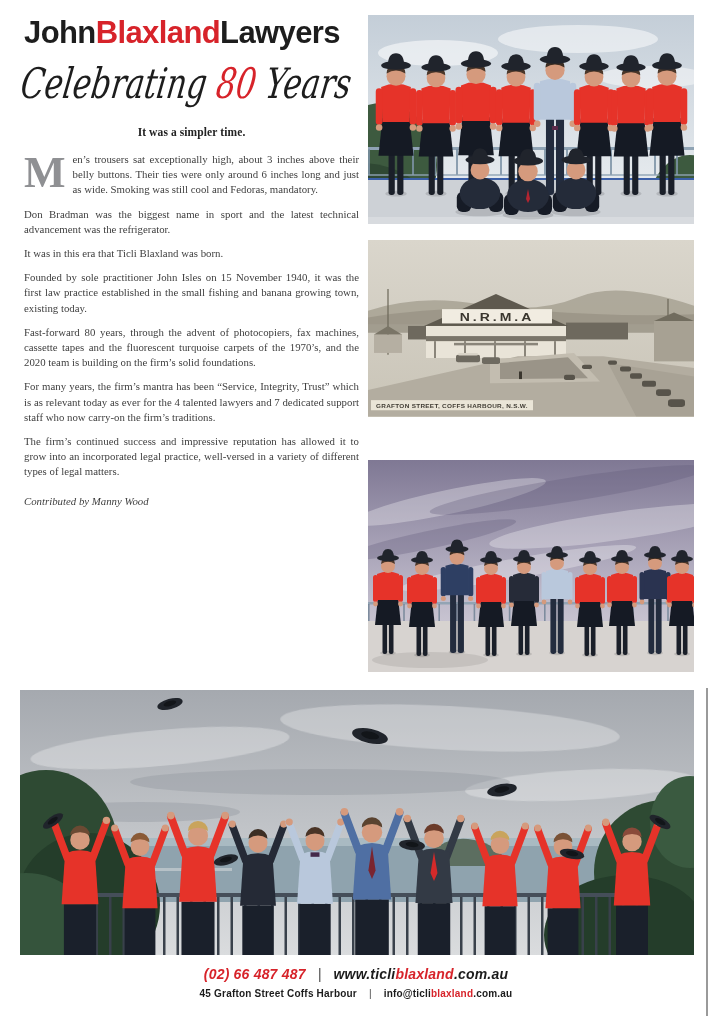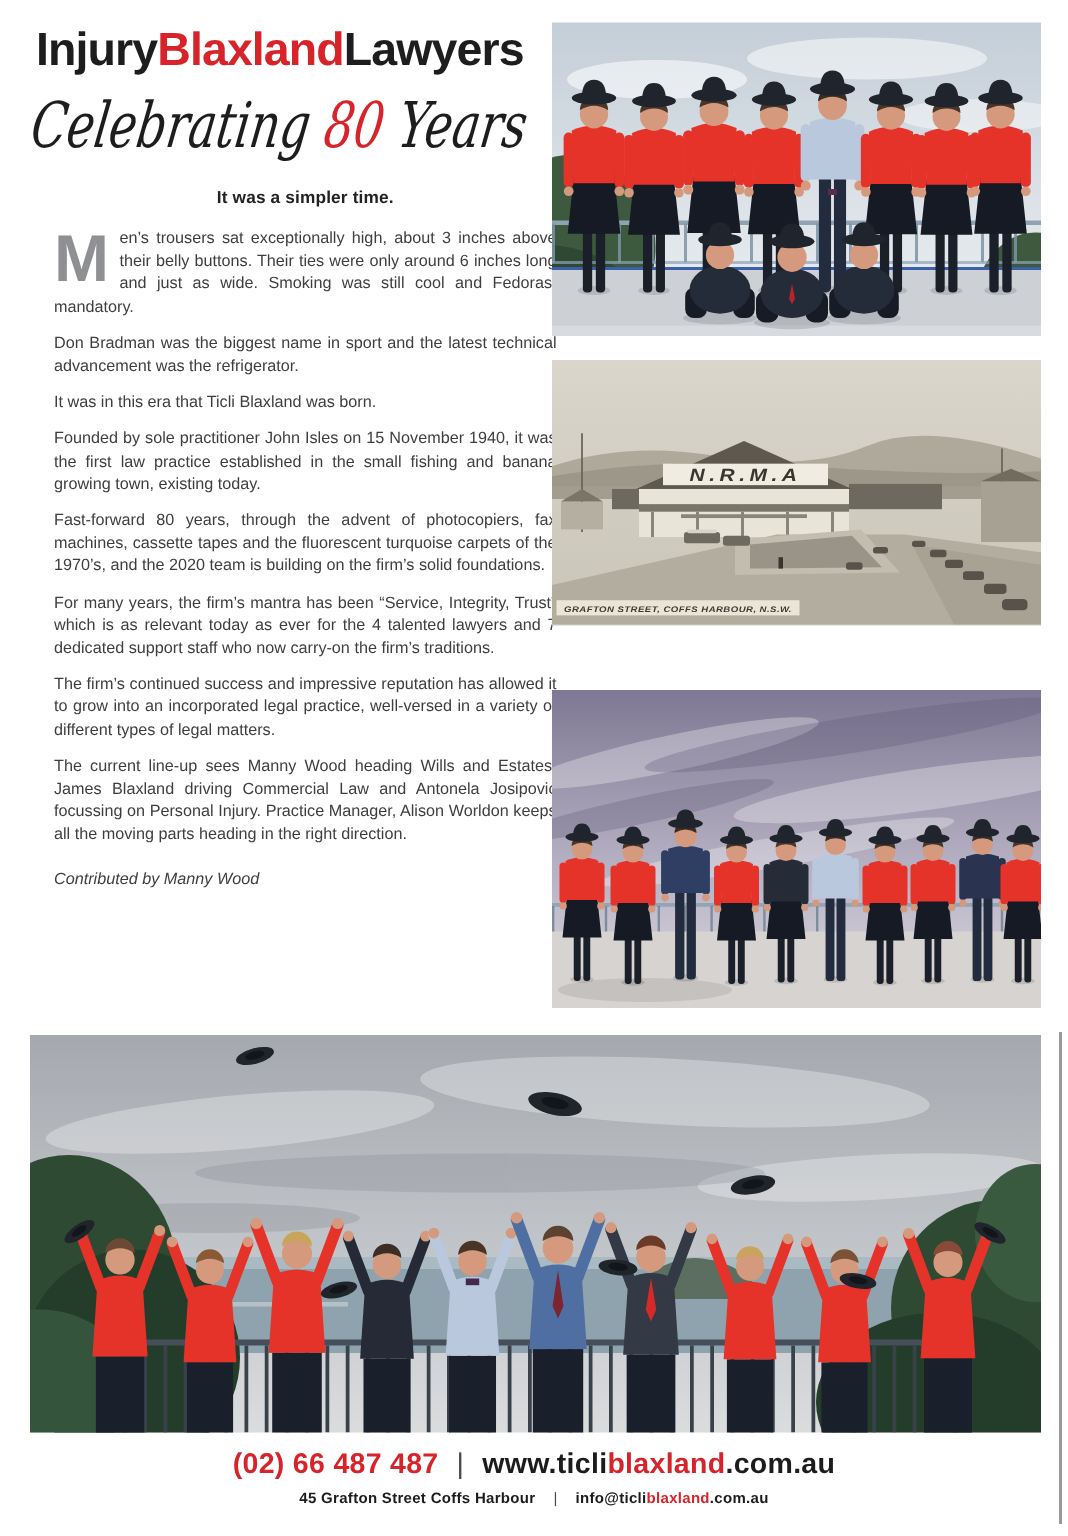--- a/index.html
+++ b/index.html
@@ -13,48 +13,48 @@
   .logo-line{
     left:24px;top:16px;width:336px;
     font-weight:bold;font-size:31px;letter-spacing:-0.6px;line-height:34px;
     white-space:nowrap;
   }
   .logo-black{color:#1d1d1d;}
   .logo-red{color:#d7232a;}
   .tagline-svg{left:22px;top:50px;}
 
   
-  .article{left:36px;top:126px;width:335px;}
+  .article{left:24px;top:126px;width:335px;font-family:Liberation Serif, serif;}
   .article h3{
     margin:0 0 14px 0;text-align:center;font-size:11.5px;color:#222;
     font-weight:bold;letter-spacing:.1px;
   }
   .article p{
     margin:0 0 9px 0;font-size:10.8px;line-height:15.2px;text-align:justify;
   }
   .dropcap{
     float:left;font-size:44px;line-height:37px;font-weight:bold;color:#8f9093;
     padding:2px 7px 0 0;
   }
   .quote-italic{font-style:italic;}
   .byline{font-style:italic;margin-top:14px !important;}
 
   
   .photo{background:#dfe3e6;}
   .photo svg{display:block;width:100%;height:100%;}
   .photo1{left:368px;top:15px;width:326px;height:209px;}
-  .photo2{left:368px;top:240px;width:326px;height:177px;font-style:italic;}
+  .photo2{left:368px;top:240px;width:326px;height:177px;}
   .photo3{left:368px;top:460px;width:326px;height:212px;}
   .photo4{left:20px;top:690px;width:674px;height:265px;}
 
   .edge-line{left:706px;top:688px;width:2px;height:328px;background:#9a9a9a;}
 
   
   .footer{left:0;top:966px;width:712px;text-align:center;color:#1c1c1c;}
-  .footer .line1{font-size:19px;font-weight:bold;letter-spacing:.2px;}
+  .footer .line1{font-size:14px;font-weight:bold;letter-spacing:.2px;font-style:italic;}
   .footer .line2{font-size:10px;font-weight:bold;margin-top:6px;letter-spacing:.2px;}
   .footer .sep{color:#4a4a4a;margin:0 12px;font-weight:normal;}
   .red{color:#d7232a;}
   .blk{color:#1c1c1c;}
 </style>
 </head>
 <body>
 
 <svg width="0" height="0" style="position:absolute" aria-hidden="true">
   <defs>
@@ -128,39 +128,38 @@
     </g>
 
     <g id="fhat">
       <ellipse cx="0" cy="0" rx="13" ry="5.2" fill="#20242b"></ellipse>
       <ellipse cx="0" cy="-0.5" rx="6.5" ry="2.6" fill="#121519"></ellipse>
     </g>
   </defs>
 </svg>
 
 <div class="abs logo-line">
-  <span class="logo-black">Injury</span><span class="logo-red">Blaxland</span><span class="logo-black">Lawyers</span>
+  <span class="logo-black">John</span><span class="logo-red">Blaxland</span><span class="logo-black">Lawyers</span>
 </div>
 
 <svg class="abs tagline-svg" width="340" height="68" viewBox="0 0 340 68">
   <text x="4" y="48" font-family="DejaVu Serif, serif" font-style="italic" font-size="42" transform="skewX(-8)" textLength="330" lengthAdjust="spacingAndGlyphs" fill="#1d1d1d">
     <tspan>Celebrating </tspan><tspan fill="#d7232a">80</tspan><tspan> Years</tspan>
   </text>
 </svg>
 
 <div class="abs article">
   <h3>It was a simpler time.</h3>
   <p><span class="dropcap">M</span><span>en’s trousers sat exceptionally high, about 3 inches above their belly buttons. Their ties were only around 6 inches long and just as wide. Smoking was still cool and Fedoras, mandatory.</span></p>
   <p>Don Bradman was the biggest name in sport and the latest technical advancement was the refrigerator.</p>
   <p>It was in this era that Ticli Blaxland was born.</p>
   <p>Founded by sole practitioner John Isles on 15 November 1940, it was the first law practice established in the small fishing and banana growing town, existing today.</p>
   <p>Fast-forward 80 years, through the advent of photocopiers, fax machines, cassette tapes and the fluorescent turquoise carpets of the 1970’s, and the 2020 team is building on the firm’s solid foundations.</p>
   <p>For many years, the firm’s mantra has been “Service, Integrity, Trust” which is as relevant today as ever for the 4 talented lawyers and 7 dedicated support staff who now carry-on the firm’s traditions.</p>
   <p>The firm’s continued success and impressive reputation has allowed it to grow into an incorporated legal practice, well-versed in a variety of different types of legal matters.</p>
-  <p>The current line-up sees Manny Wood heading Wills and Estates, James Blaxland driving Commercial Law and Antonela Josipovic focussing on Personal Injury. Practice Manager, Alison Worldon keeps all the moving parts heading in the right direction.</p>
   <p class="byline">Contributed by Manny Wood</p>
 </div>
 
 <div class="abs photo photo1">
 <svg viewBox="0 0 326 209" preserveAspectRatio="none">
   <rect width="326" height="209" fill="url(#gSky1)"></rect>
   <ellipse cx="70" cy="38" rx="60" ry="13" fill="#fff" opacity=".55"></ellipse>
   <ellipse cx="210" cy="24" rx="80" ry="14" fill="#fff" opacity=".5"></ellipse>
   <ellipse cx="285" cy="62" rx="55" ry="11" fill="#fff" opacity=".45"></ellipse>
   <g>

